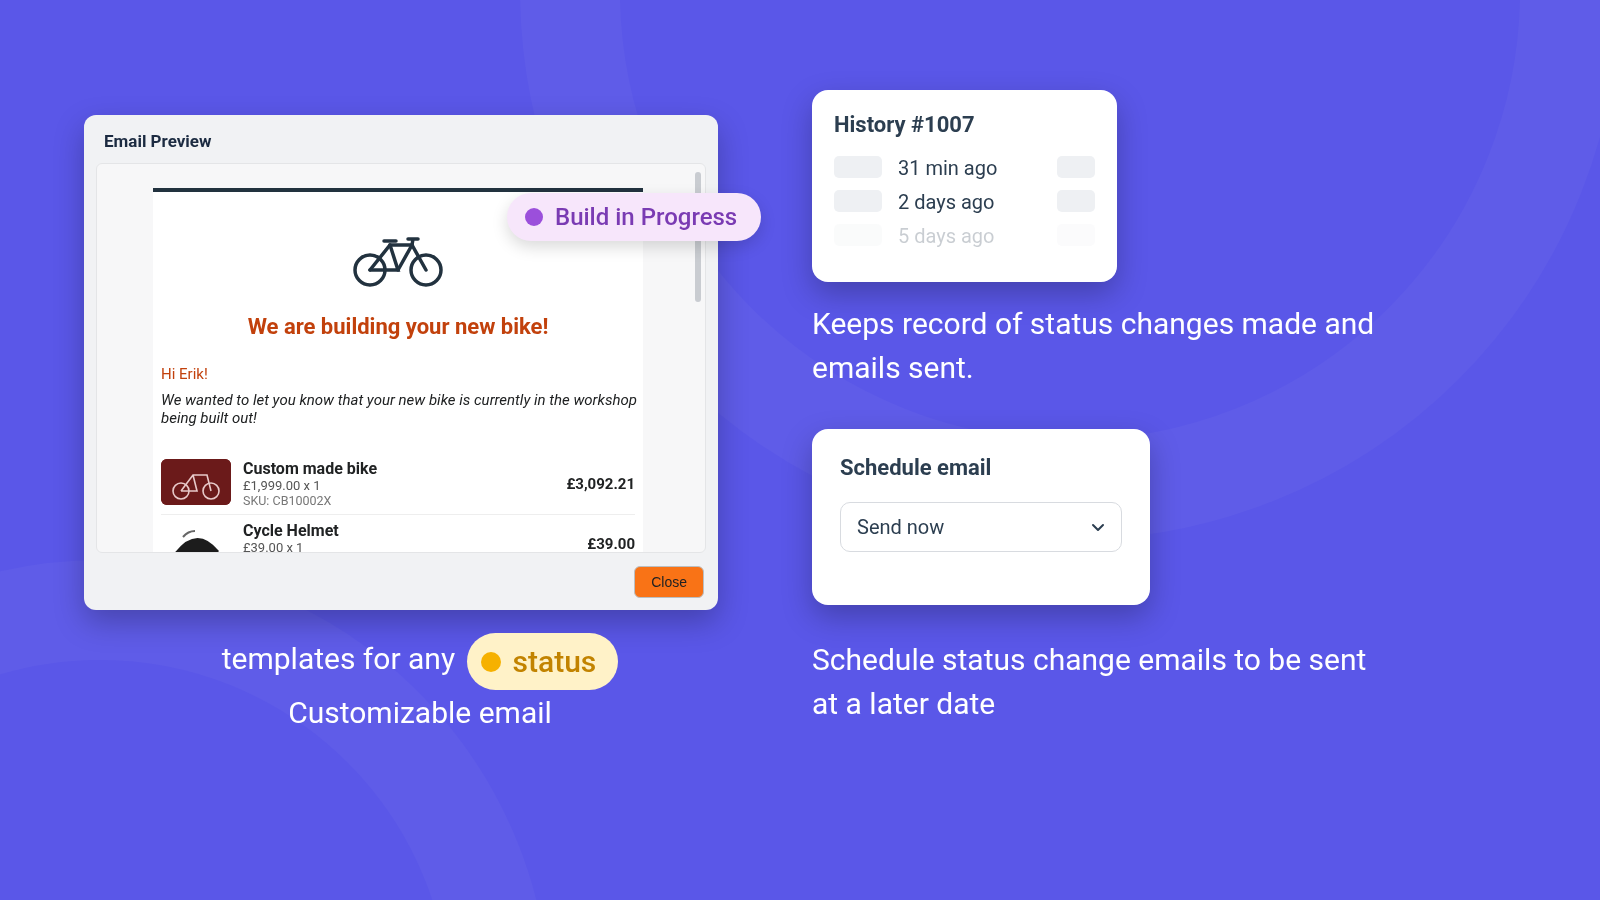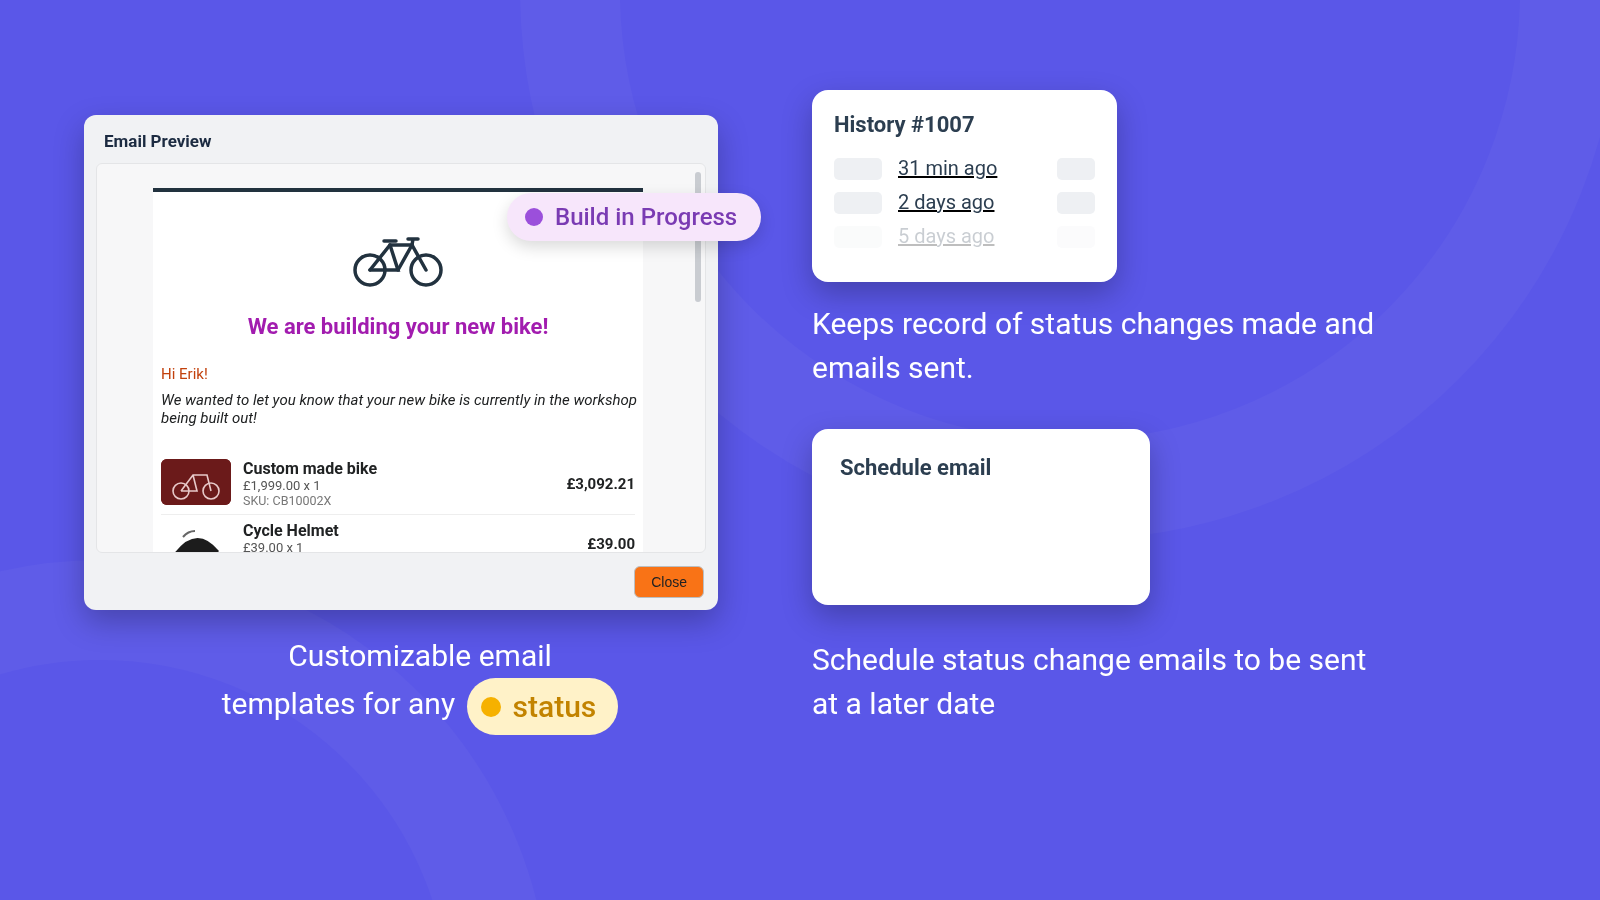--- a/index.html
+++ b/index.html
@@ -46,21 +46,21 @@
     position: absolute; right: 4px; top: 8px; width: 6px; height: 130px;
     background: #C9CCD1; border-radius: 3px;
   }
   .email-inner {
     position: absolute; left: 56px; top: 24px; width: 490px;
     background: #fff;
     border-top: 4px solid #22323F;
   }
   .email-icon-wrap { text-align: center; padding-top: 36px; }
   .bike-icon { width: 100px; height: 60px; display: inline-block; }
-  .email-h1 { text-align: center; font-size: 22px; font-weight: 700; color: #a21caf; margin-top: 22px; }
+  .email-h1 { text-align: center; font-size: 22px; font-weight: 700; color: #c2410c; margin-top: 22px; }
   .email-greeting { font-size: 15px; color: #c2410c; margin: 26px 0 0 8px; }
   .email-body-text { font-size: 15px; color: #202223; margin: 8px 0 0 8px; font-style: italic; }
   .email-products { margin: 26px 8px 0 8px; }
   .product-row { display: flex; align-items: flex-start; padding: 6px 0; border-top: 1px solid #eee; }
   .product-row:first-child { border-top: 0; }
   .product-thumb { width: 70px; height: 46px; border-radius: 6px; flex-shrink: 0; background: #7A1F1F; display:flex; align-items:center; justify-content:center;}
   .product-thumb.helmet { background: #fff; }
   .product-meta { flex: 1; padding-left: 12px; }
   .product-name { font-size: 16px; font-weight: 700; color: #202223; }
   .product-sub { font-size: 13px; color: #555; }
@@ -101,21 +101,21 @@
   .status-dot-yellow { width: 20px; height: 20px; border-radius:50%; background:#F6B100; margin-right:12px;}
   .status-chip-yellow span.lbl { color:#C28300; font-size:30px; font-weight:500;}
 
   
   .history-card {
     position: absolute; left: 812px; top: 90px; width: 305px; height: 192px;
     background:#fff; border-radius:16px; box-shadow: 0 12px 30px rgba(0,0,0,0.25);
     padding: 22px 0 0 0; overflow:hidden;
   }
   .history-title { font-size:22px; font-weight:700; color:#2C3E50; padding: 0 22px 14px; }
-  .history-row { display:flex; align-items:flex-end; padding: 5px 22px; text-decoration: underline; }
+  .history-row { display:flex; align-items:flex-start; padding: 5px 22px; }
   .history-bar-left { width:48px; height:22px; background:#EEF0F3; border-radius:5px; flex-shrink:0;}
   .history-bar-right { width:38px; height:22px; background:#EEF0F3; border-radius:5px; flex-shrink:0;}
   .history-text { flex:1; padding: 0 16px; font-size:20px; color:#2C3E50; }
   .history-row.faded { opacity:.25; }
 
   .history-caption {
     position:absolute; left:812px; top:302px; width: 570px;
     color:#fff; font-size: 30px; line-height:1.45;
   }
 
@@ -208,28 +208,28 @@
     <button class="close-btn">Close</button>
   </div>
 </div>
 
 <div class="status-pill-build">
   <span class="status-dot-purple"></span>
   <span class="lbl">Build in Progress</span>
 </div>
 
 <div class="left-caption">
-  <div>Customizable email</div>
   <div>
     <span>templates for any</span>
     <span class="status-chip-yellow">
       <span class="status-dot-yellow"></span>
       <span class="lbl">status</span>
     </span>
   </div>
+  <div>Customizable email</div>
 </div>
 
 <div class="history-card">
   <div class="history-title">History #1007</div>
   <div class="history-row">
     <div class="history-bar-left"></div>
     <div class="history-text">31 min ago</div>
     <div class="history-bar-right"></div>
   </div>
   <div class="history-row">
@@ -241,15 +241,23 @@
     <div class="history-bar-left"></div>
     <div class="history-text">5 days ago</div>
     <div class="history-bar-right"></div>
   </div>
 </div>
 
 <div class="history-caption">Keeps record of status changes made and emails sent.</div>
 
 <div class="schedule-card">
   <div class="schedule-title">Schedule email</div>
+  <div class="schedule-select">
+    <span>Send now</span>
+    <span class="chevron">
+      <svg viewBox="0 0 14 14" width="14" height="14">
+          <path d="M2 5 L7 10 L12 5" stroke="#2C3E50" stroke-width="2" fill="none" stroke-linecap="round" stroke-linejoin="round"></path>
+        </svg>
+    </span>
+  </div>
 </div>
 
 <div class="schedule-caption">Schedule status change emails to be sent at a later date</div>
 
 </body></html>

